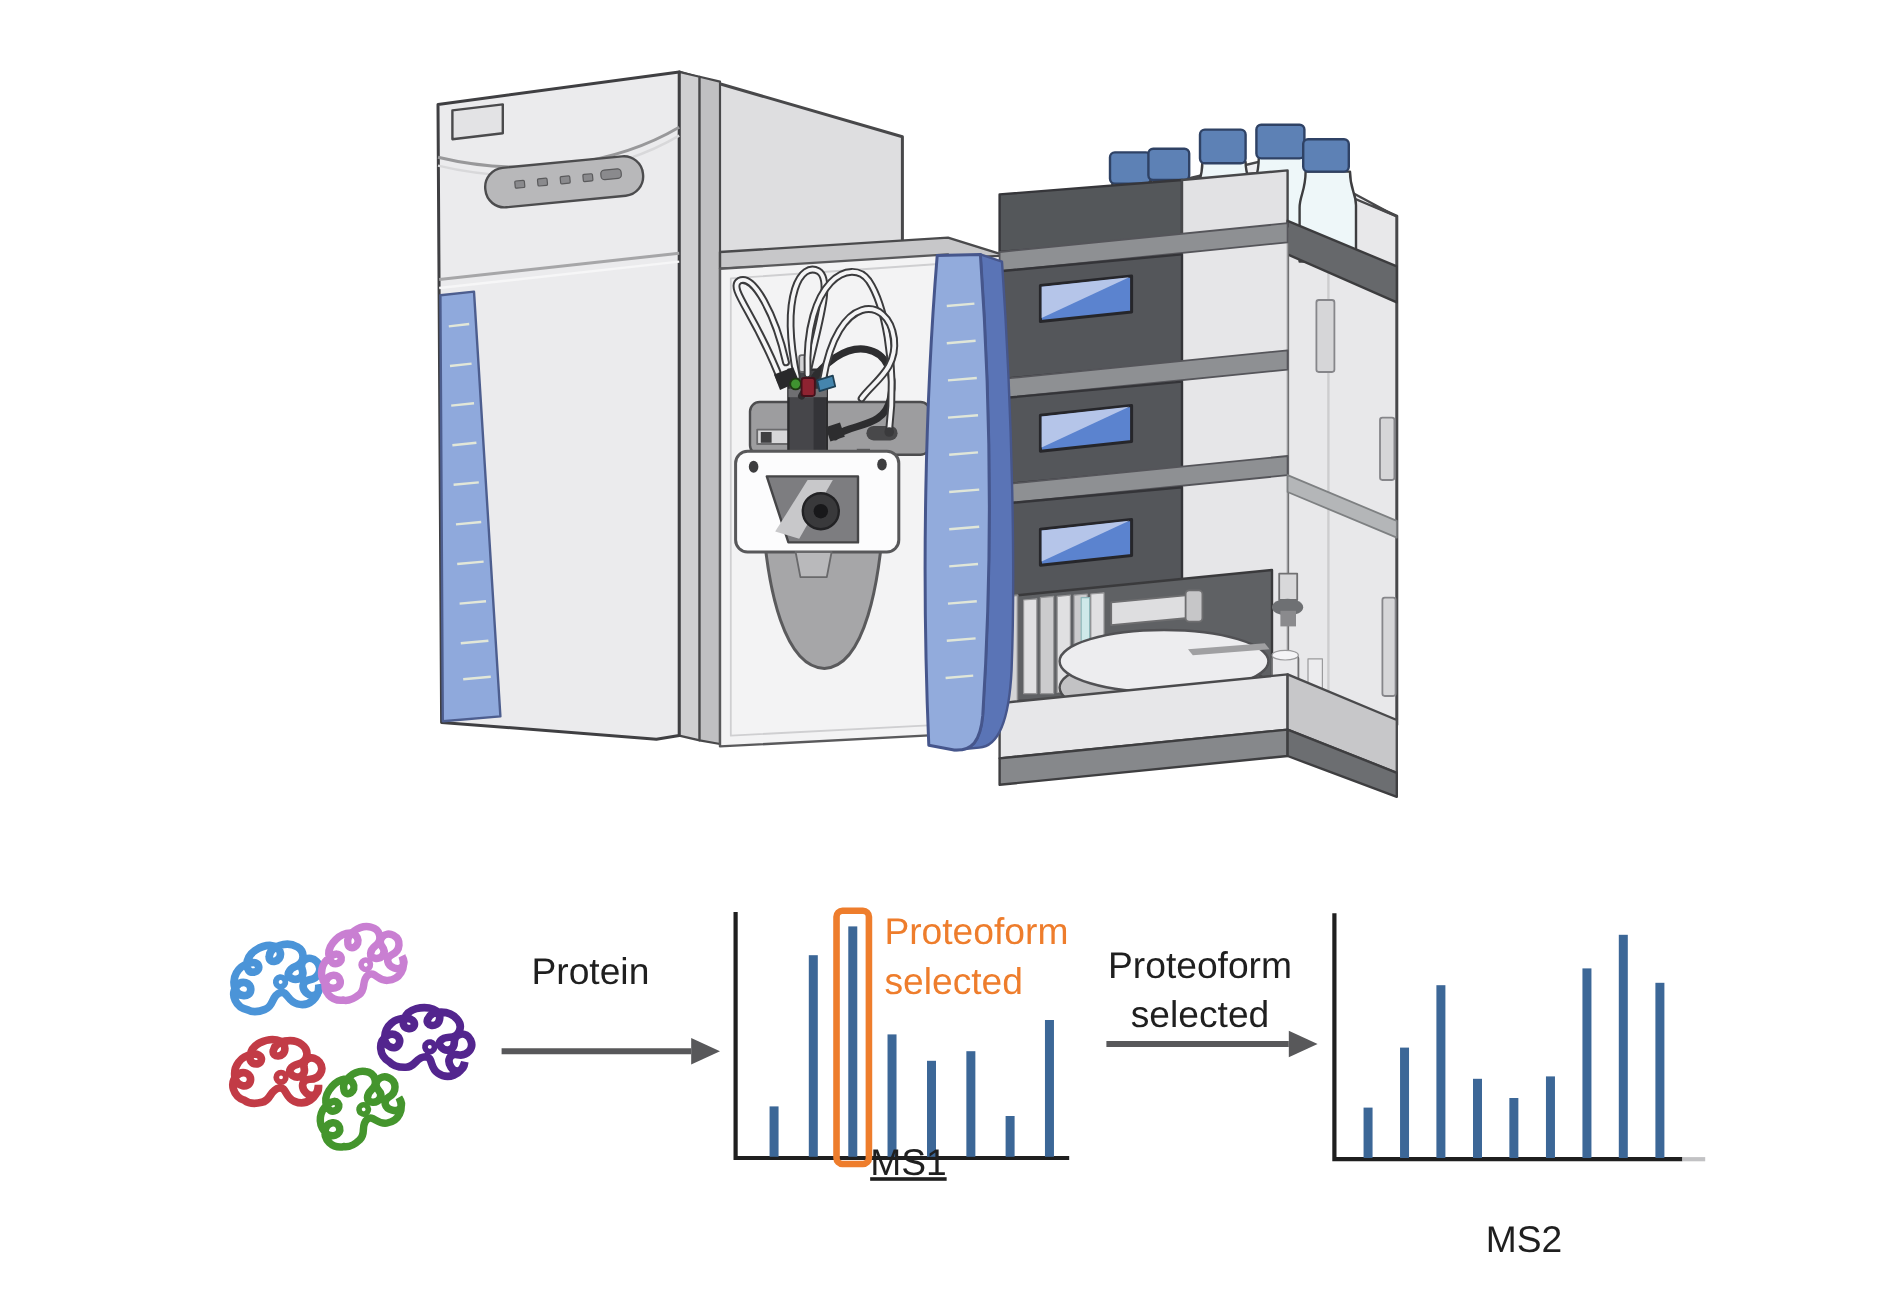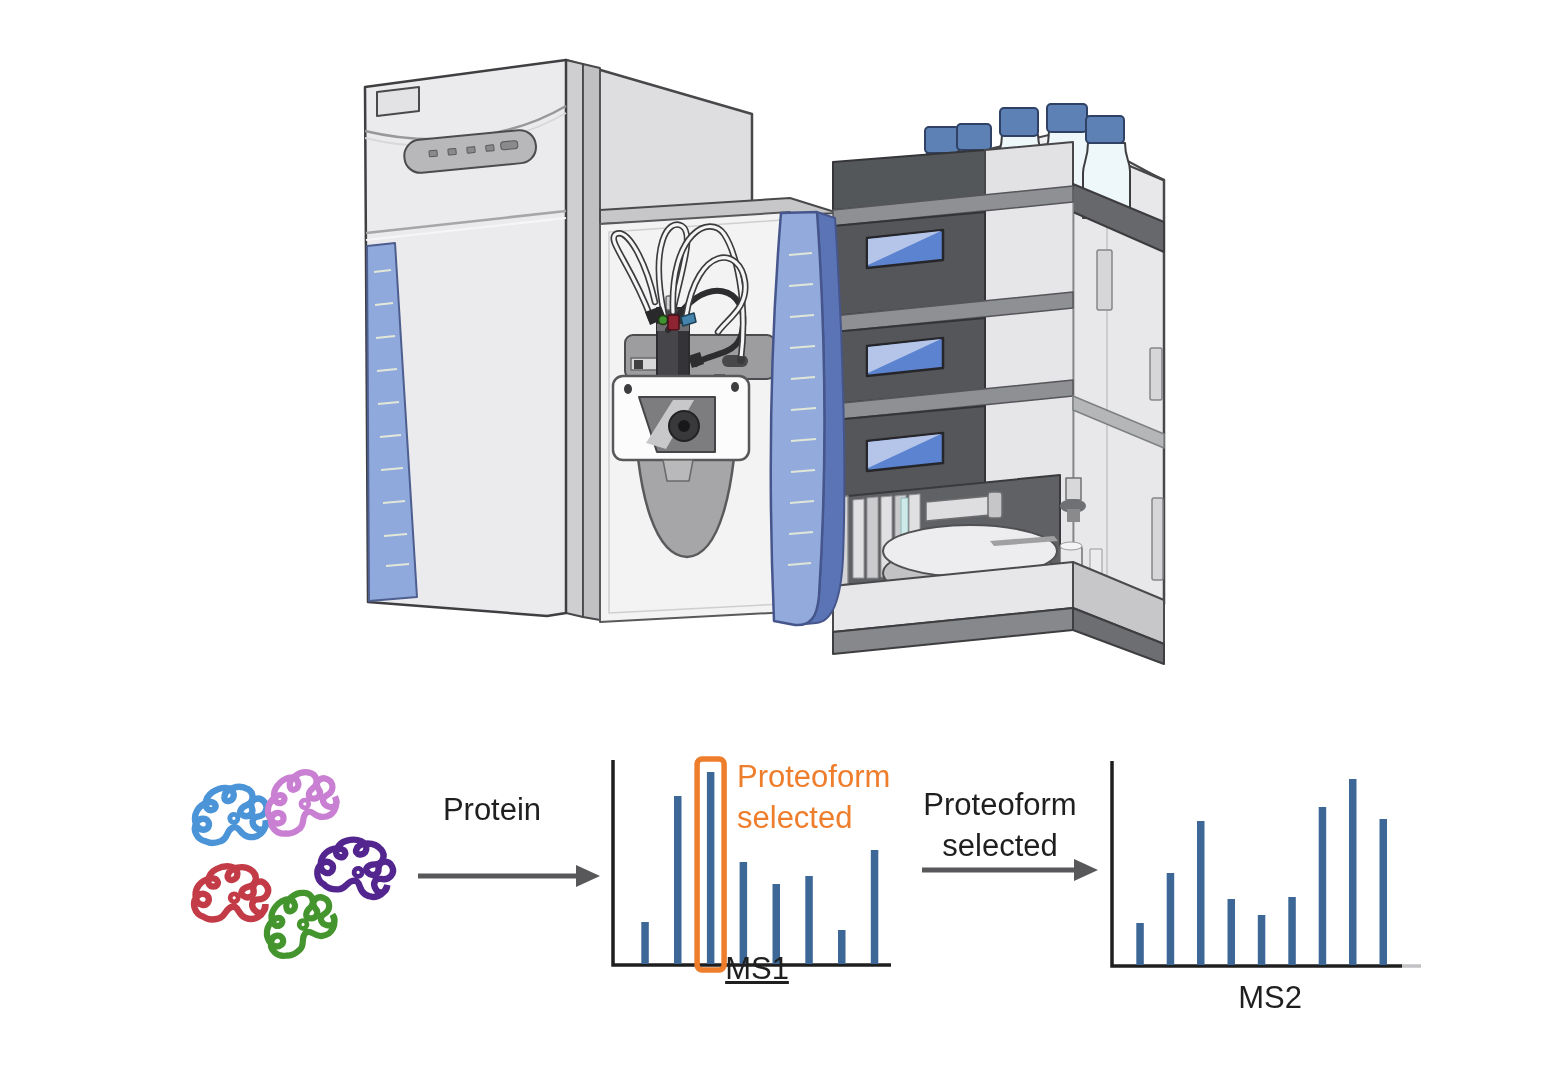--- a/index.html
+++ b/index.html
@@ -5,21 +5,21 @@
   html,body{margin:0;padding:0;background:#ffffff;}
   .canvas{position:relative;width:1566px;height:1080px;background:#ffffff;overflow:hidden;
           font-family:"Liberation Sans",sans-serif;}
   .canvas svg{position:absolute;left:0;top:0;}
   .lbl{position:absolute;font-size:31px;line-height:41px;color:#1f1f1f;text-align:center;white-space:nowrap;}
   .lbl span{display:block;}
   #step1-label{left:392px;top:789px;width:200px;}
   #annotation-label{left:737px;top:756px;width:210px;text-align:left;}
   #step2-label{left:900px;top:784px;width:200px;}
   #ms1-label{left:697px;top:948px;width:120px;text-decoration:underline;}
-  #ms2-label{left:1210px;top:977px;width:120px;}
+  #ms2-label{left:1210px;top:1012px;width:120px;}
 </style>
 </head>
 <body>
 
 <div class="canvas">
 
 <svg width="1566" height="1080" viewBox="0 0 1566 1080">
   <defs>
     <g id="protein-shape">
       <path fill="none" stroke-width="8" stroke-linecap="round" d="M-34,30 C-46,26 -50,12 -42,4 C-36,-2 -26,2 -28,10 C-30,18 -42,16 -44,6

